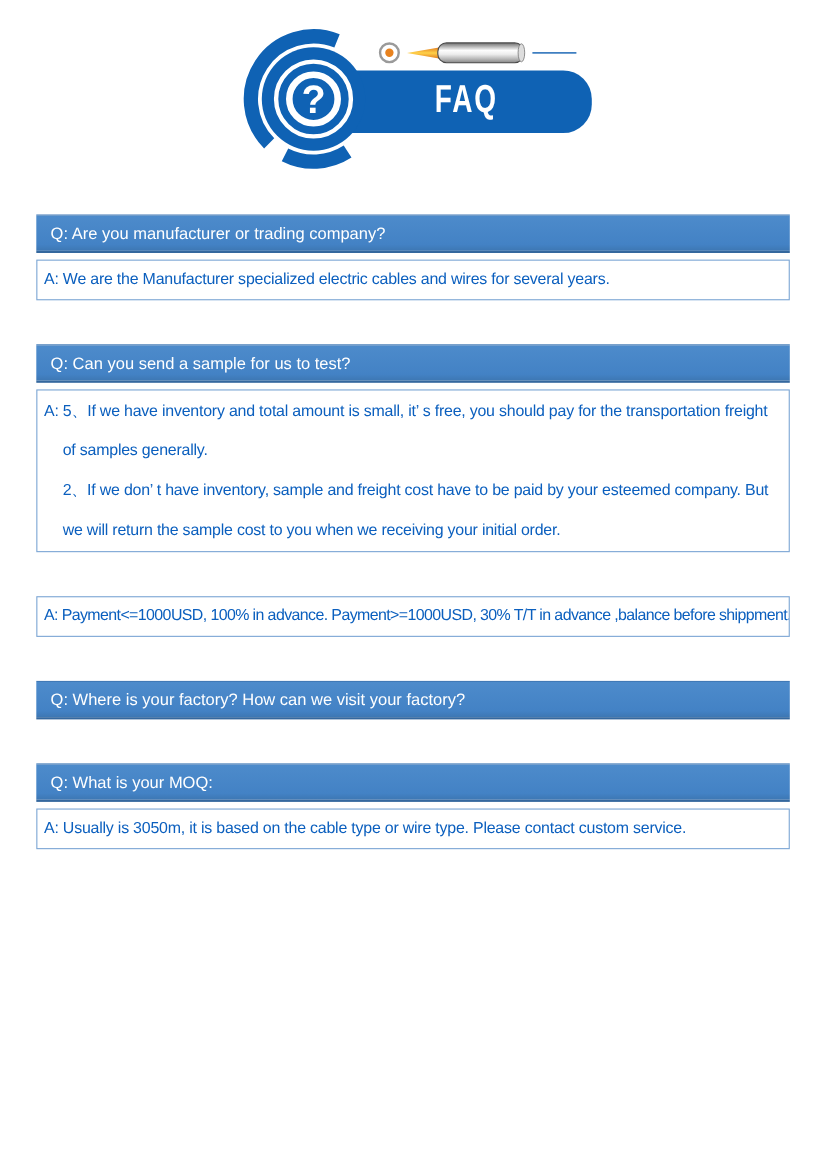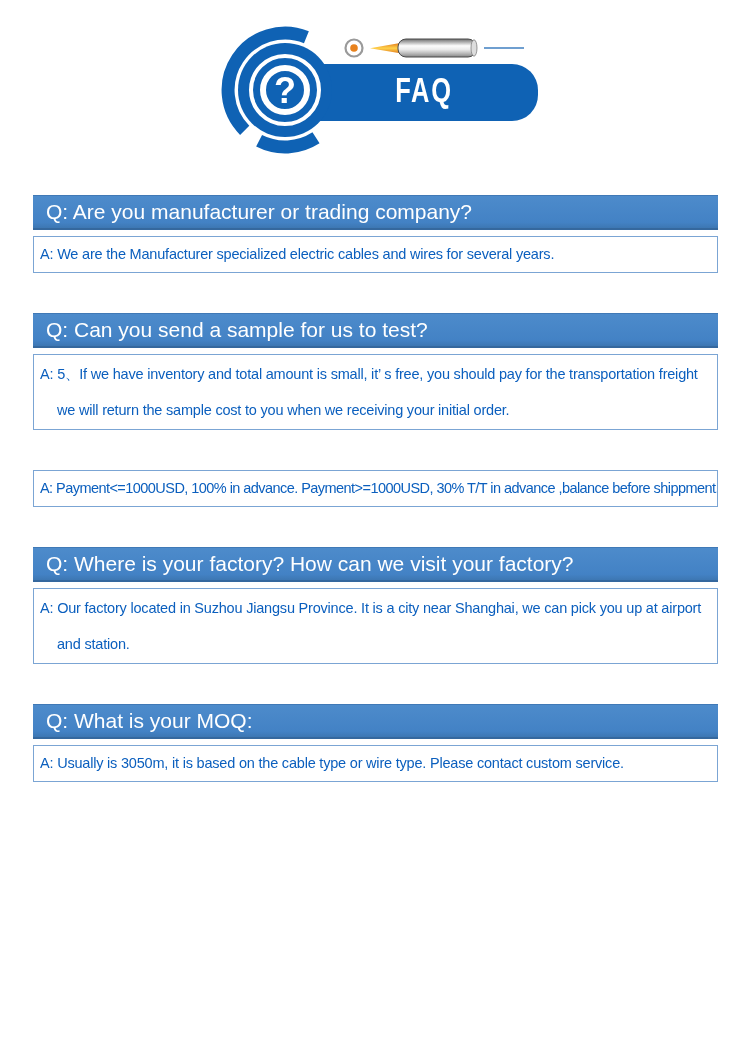--- a/index.html
+++ b/index.html
@@ -12,21 +12,21 @@
   .header-wrap svg{display:block;}
   .content{padding:33px 32px 0 33px;}
   .qa{margin-bottom:40px;}
   .qbar{
     height:35px;box-sizing:border-box;
     display:flex;align-items:center;
     padding-left:13px;
     background:linear-gradient(180deg,#4d8bcb 0%,#4382c5 82%,#3d77b3 100%);
     border-bottom:2px solid #35689e;
     border-top:1px solid #4079b6;
-    color:#ffffff;font-size:21px;
+    color:#ffffff;font-size:15px;
   }
   .answer{
     box-sizing:border-box;
     border:1.5px solid #7ba5d4;
     background:#ffffff;
     margin-top:6px;
     padding:1px 6px;
     color:#0b5fbe;font-size:14.5px;letter-spacing:-0.2px;
     overflow:hidden;
   }
@@ -87,41 +87,39 @@
       <div class="line">A: We are the Manufacturer specialized electric cables and wires for several years.</div>
     </div>
   </section>
 
   <section class="qa">
     <div class="qbar">
       <span>Q: Can you send a sample for us to test?</span>
     </div>
     <div class="answer multi">
       <div class="line">A: 5、If we have inventory and total amount is small, it’ s free, you should pay for the transportation freight</div>
+      <div class="line cont">of samples generally.</div>
+      <div class="line cont">2、If we don’ t have inventory, sample and freight cost have to be paid by your esteemed company. But</div>
       <div class="line cont">we will return the sample cost to you when we receiving your initial order.</div>
     </div>
   </section>
 
   <section class="qa">
   </section>
 
   <section class="qa">
     <div class="answer tight">
       <div class="line">A: Payment&lt;=1000USD, 100% in advance. Payment&gt;=1000USD, 30% T/T in advance ,balance before shippment.</div>
     </div>
   </section>
 
   <section class="qa">
     <div class="qbar">
       <span>Q: Where is your factory? How can we visit your factory?</span>
     </div>
-    <div class="answer multi">
-      <div class="line">A: Our factory located in Suzhou Jiangsu Province. It is a city near Shanghai, we can pick you up at airport</div>
-      <div class="line cont">and station.</div>
-    </div>
   </section>
 
   <section class="qa">
     <div class="qbar">
       <span>Q: What is your MOQ:</span>
     </div>
     <div class="answer">
       <div class="line">A: Usually is 3050m, it is based on the cable type or wire type. Please contact custom service.</div>
     </div>
   </section>

